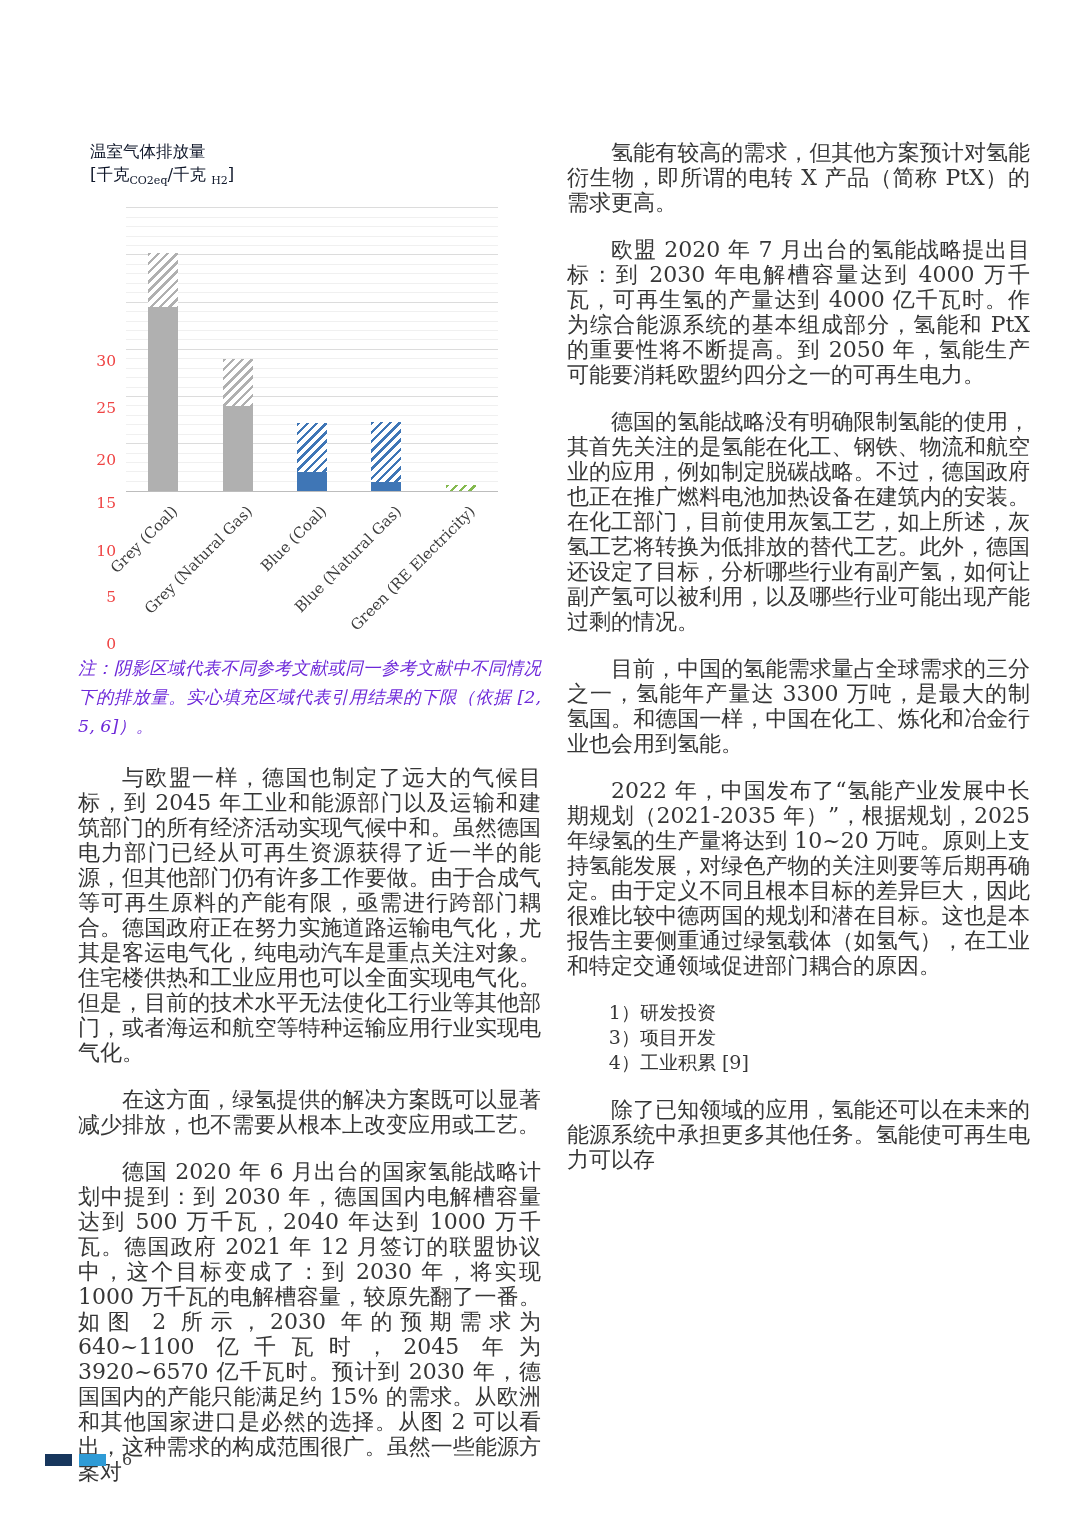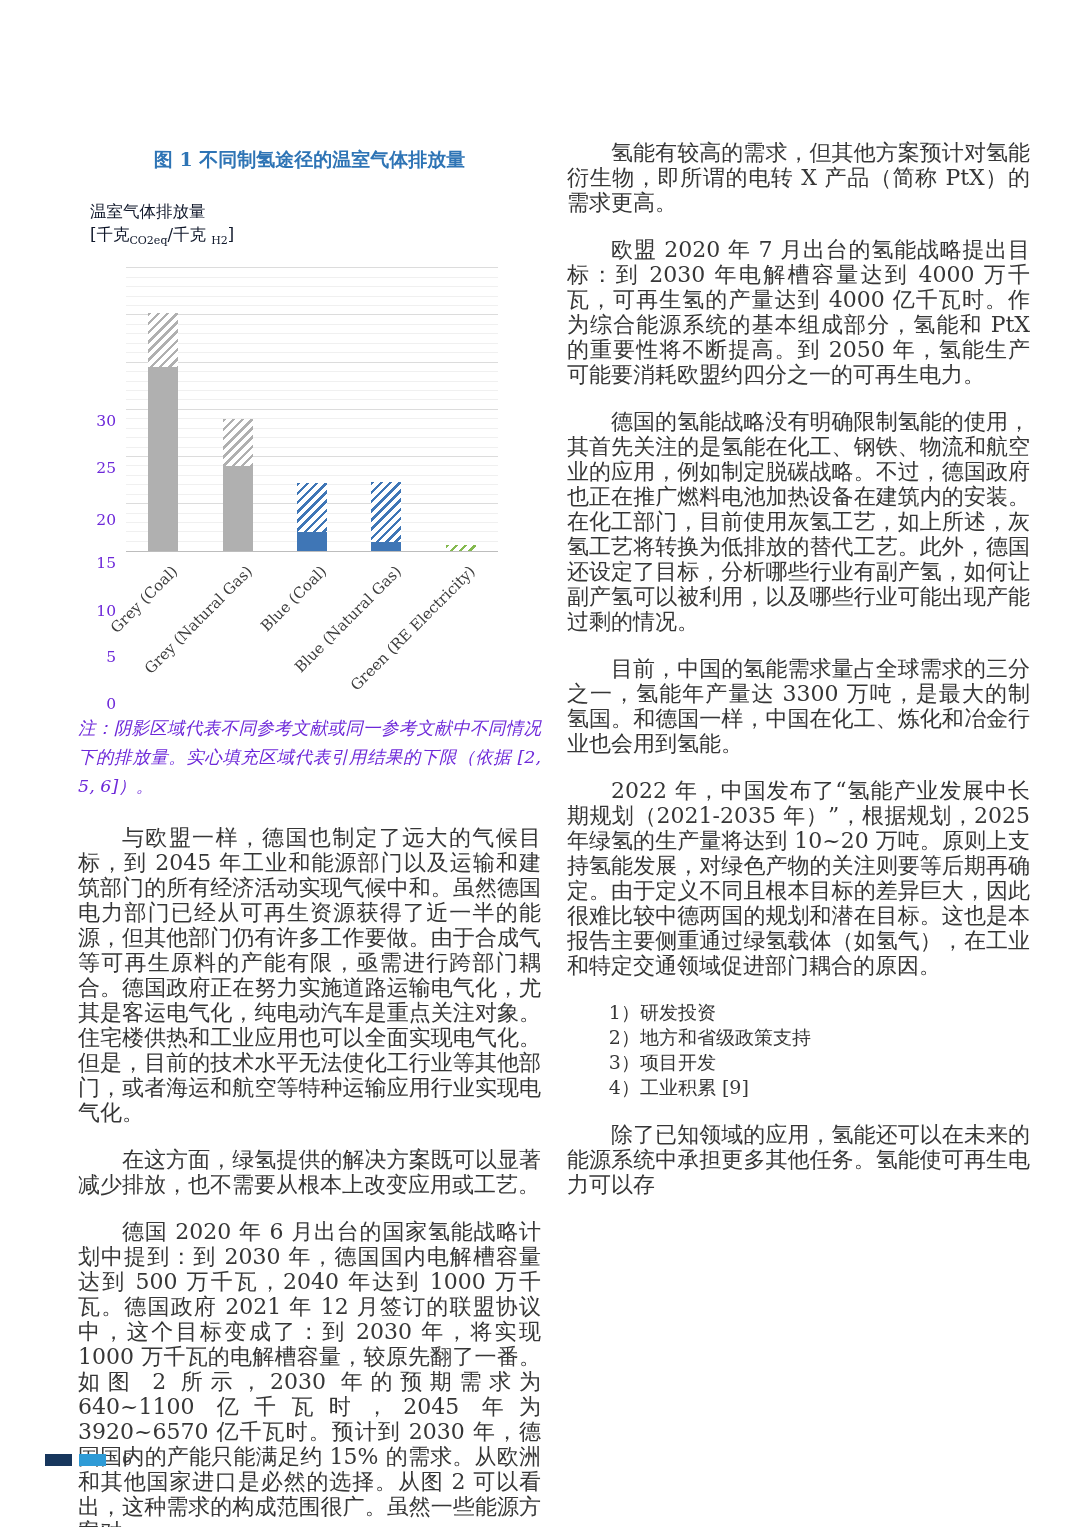--- a/index.html
+++ b/index.html
@@ -39,21 +39,21 @@
   .axis-label sub{font-size:11px;}
   .chart{position:relative;width:440px;height:436px;margin-top:16px;}
   .plot{
     position:absolute;left:48px;top:0;width:372px;height:283px;
     border-bottom:1px solid #bdbdbd;
   }
   .gridline{position:absolute;left:0;width:100%;height:1px;background:#f0f0f0;}
   .gridline.major{background:#dcdcdc;}
   .ytick{
     position:absolute;left:0;width:38px;text-align:right;
-    font-size:15.5px;color:#6d28d9;line-height:18px;
+    font-size:15.5px;color:#ef4444;line-height:18px;
   }
   .bar-seg{position:absolute;}
   .cat-label{
     position:absolute;white-space:nowrap;font-size:15px;color:#3d3d3d;
     transform:rotate(-45deg);transform-origin:100% 0;line-height:17px;
   }
   .fig-note{
     font-style:italic;font-size:17.5px;line-height:29px;
     color:#6d28d9;margin-top:10px;text-align:justify;
   }
@@ -66,21 +66,20 @@
 </head>
 <body>
 
 <div class="page">
 
 
   <div class="columns">
 
     <div class="col">
 
-      <div class="fig-title">图 1 不同制氢途径的温室气体排放量</div>
 
       <div class="axis-label">
         <div>温室气体排放量</div>
         <div><span>[千克</span><sub>CO2eq</sub><span>/千克 </span><sub>H2</sub><span>]</span></div>
       </div>
 
       <div class="chart">
         <div class="plot">
             <div class="gridline" style="bottom: 9.43333px;"></div>
             <div class="gridline" style="bottom: 18.8667px;"></div>
@@ -145,21 +144,20 @@
       </div>
     </div>
 
     <div class="col">
       <p class="body">氢能有较高的需求，但其他方案预计对氢能衍生物，即所谓的电转 X 产品（简称 PtX）的需求更高。</p>
       <p class="body">欧盟 2020 年 7 月出台的氢能战略提出目标：到 2030 年电解槽容量达到 4000 万千瓦，可再生氢的产量达到 4000 亿千瓦时。作为综合能源系统的基本组成部分，氢能和 PtX 的重要性将不断提高。到 2050 年，氢能生产可能要消耗欧盟约四分之一的可再生电力。</p>
       <p class="body">德国的氢能战略没有明确限制氢能的使用，其首先关注的是氢能在化工、钢铁、物流和航空业的应用，例如制定脱碳战略。不过，德国政府也正在推广燃料电池加热设备在建筑内的安装。在化工部门，目前使用灰氢工艺，如上所述，灰氢工艺将转换为低排放的替代工艺。此外，德国还设定了目标，分析哪些行业有副产氢，如何让副产氢可以被利用，以及哪些行业可能出现产能过剩的情况。</p>
       <p class="body">目前，中国的氢能需求量占全球需求的三分之一，氢能年产量达 3300 万吨，是最大的制氢国。和德国一样，中国在化工、炼化和冶金行业也会用到氢能。</p>
       <p class="body">2022 年，中国发布了“氢能产业发展中长期规划（2021-2035 年）”，根据规划，2025 年绿氢的生产量将达到 10~20 万吨。原则上支持氢能发展，对绿色产物的关注则要等后期再确定。由于定义不同且根本目标的差异巨大，因此很难比较中德两国的规划和潜在目标。这也是本报告主要侧重通过绿氢载体（如氢气），在工业和特定交通领域促进部门耦合的原因。</p>
       <div class="pillar-line">1）研发投资</div>
-      <div class="pillar-line">2）地方和省级政策支持</div>
       <div class="pillar-line">3）项目开发</div>
       <div class="pillar-line">4）工业积累 [9]</div>
       <p class="body" style="margin-top:22px;">除了已知领域的应用，氢能还可以在未来的能源系统中承担更多其他任务。氢能使可再生电力可以存</p>
     </div>
   </div>
 
   <div class="footer">
     <div class="footer-sq1"></div>
     <div class="footer-sq2"></div>
     <div class="footer-page">6</div>

